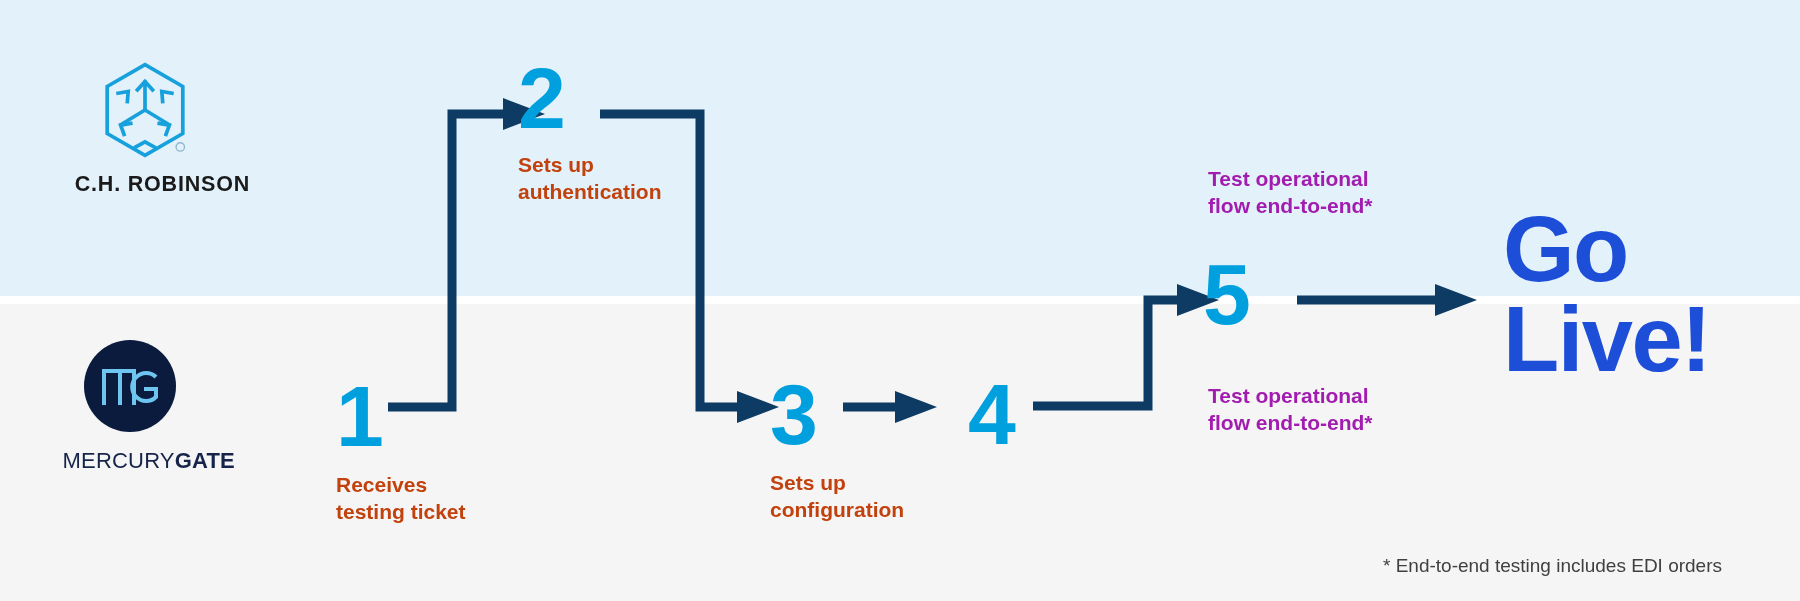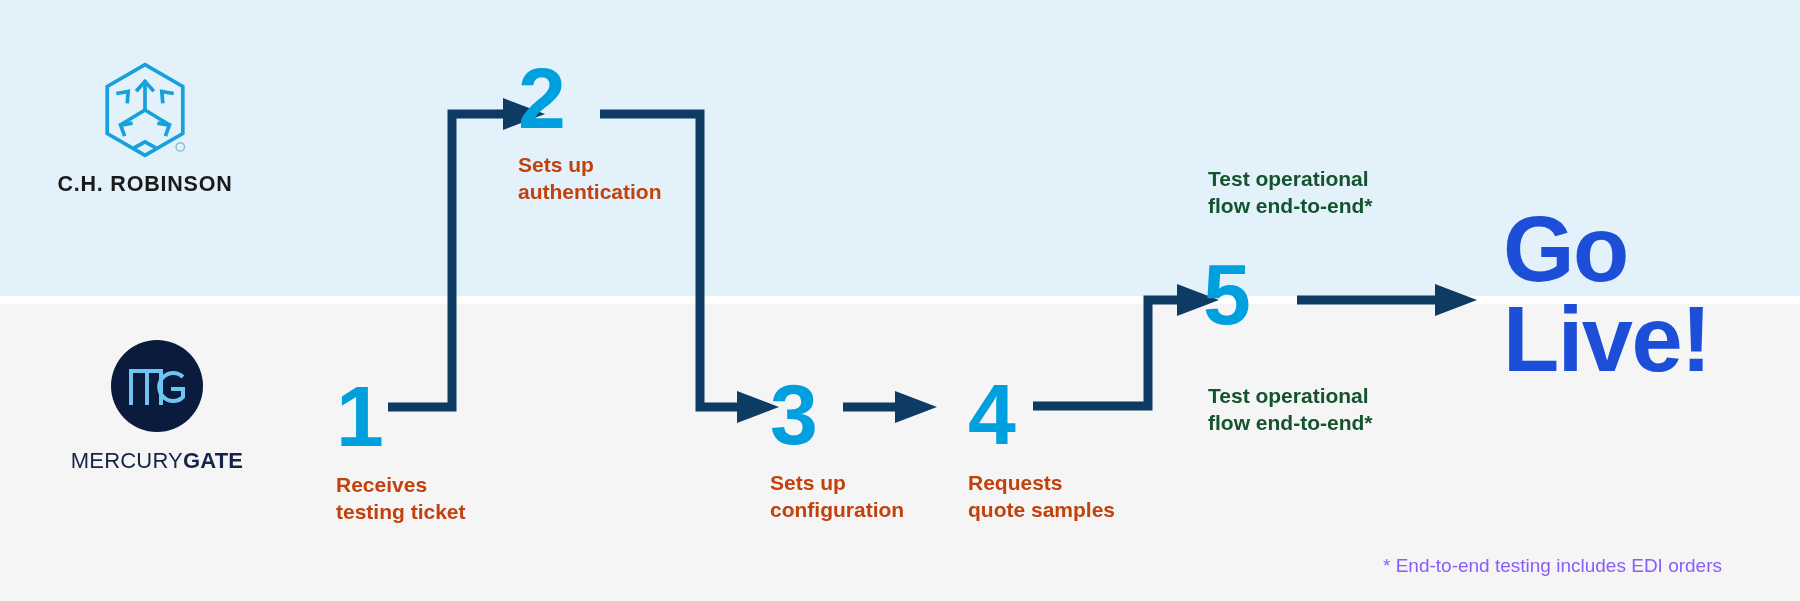--- a/index.html
+++ b/index.html
@@ -39,24 +39,24 @@
     position: absolute;
     left: 0;
     top: 0;
     width: 1800px;
     height: 601px;
   }
 
   
   .logo-block {
     position: absolute;
-    text-align: center;
+    text-align: right;
   }
   #chr-logo { left: 40px; top: 62px; width: 210px; }
-  #mg-logo  { left: 52px; top: 340px; width: 210px; }
+  #mg-logo  { left: 25px; top: 340px; width: 210px; }
 
   .chr-mark { width: 84px; height: 96px; display: block; margin: 0 auto; }
   .chr-word {
     margin-top: 14px;
     font-size: 21.5px;
     font-weight: 700;
     letter-spacing: 0.8px;
     color: #1a1a1a;
     white-space: nowrap;
   }
@@ -95,21 +95,21 @@
     font-weight: 700;
     color: #c2410c;
     white-space: pre-line;
     margin-top: 16px;
   }
   .caption-above {
     position: absolute;
     font-size: 21px;
     line-height: 1.28;
     font-weight: 700;
-    color: #14532d;
+    color: #a21caf;
     white-space: pre-line;
   }
 
   #step1 { left: 336px; top: 380px; }
   #step1 .step-label { margin-top: 18px; }
 
   #step2 { left: 518px; top: 62px; }
   #step2 .step-label { margin-top: 16px; }
 
   #step3 { left: 770px; top: 378px; }
@@ -136,21 +136,21 @@
     white-space: pre-line;
   }
 
   
   #footnote {
     position: absolute;
     left: 1383px;
     top: 555px;
     font-size: 19px;
     font-weight: 400;
-    color: #8b5cf6;
+    color: #404040;
     white-space: nowrap;
   }
 </style>
 </head>
 <body>
 
 <div id="stage">
 
   <div class="band-top"></div>
   <div class="band-bottom"></div>
@@ -236,22 +236,20 @@
   </div>
 
   <div class="step" id="step3">
     <div class="step-num">3</div>
     <div class="step-label">Sets up
 configuration</div>
   </div>
 
   <div class="step" id="step4">
     <div class="step-num">4</div>
-    <div class="step-label">Requests
-quote samples</div>
   </div>
 
   <div class="step" id="step5">
     <div class="step-num">5</div>
   </div>
 
   <div class="caption-above" id="cap5-top">Test operational
 flow end-to-end*</div>
   <div class="caption-above" id="cap5-bottom">Test operational
 flow end-to-end*</div>

